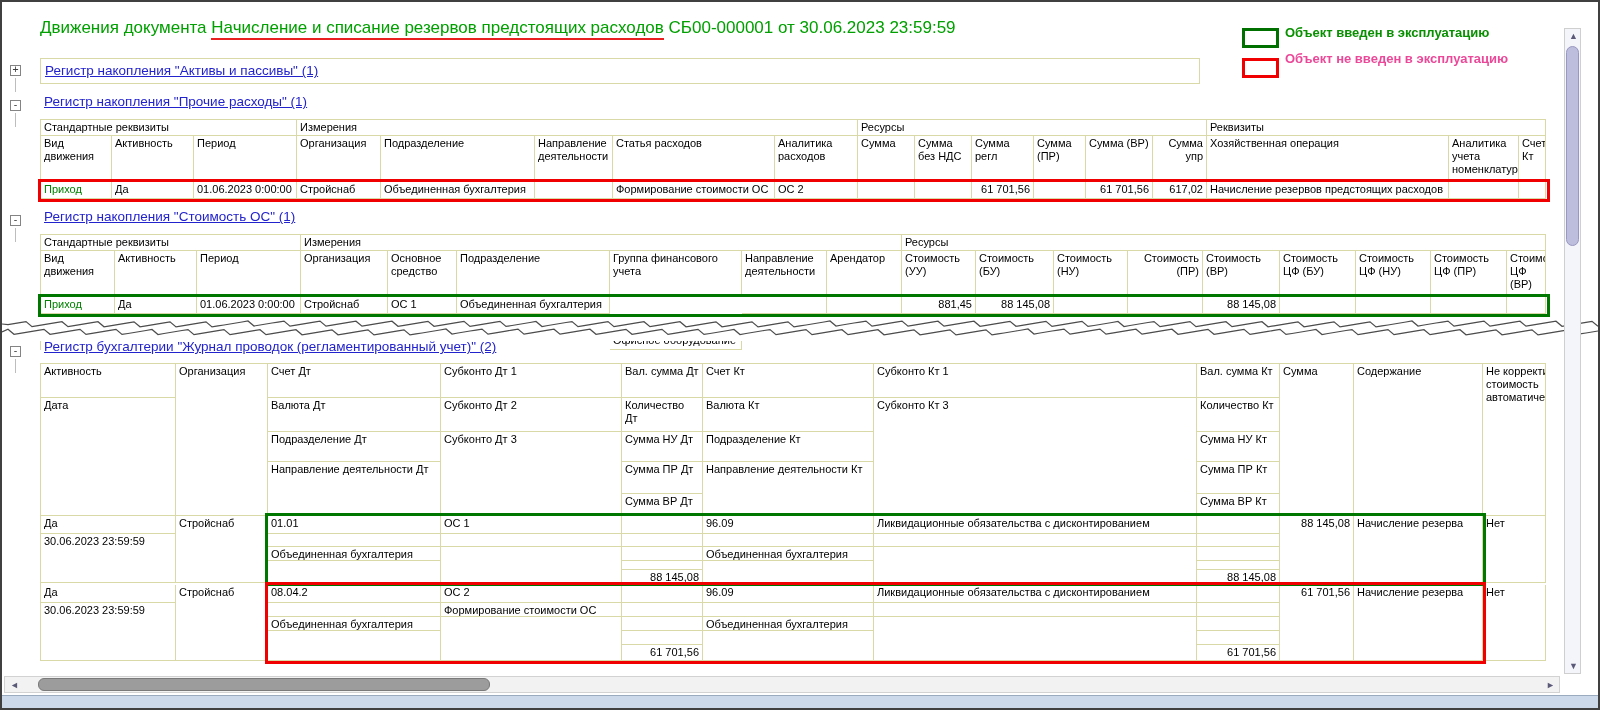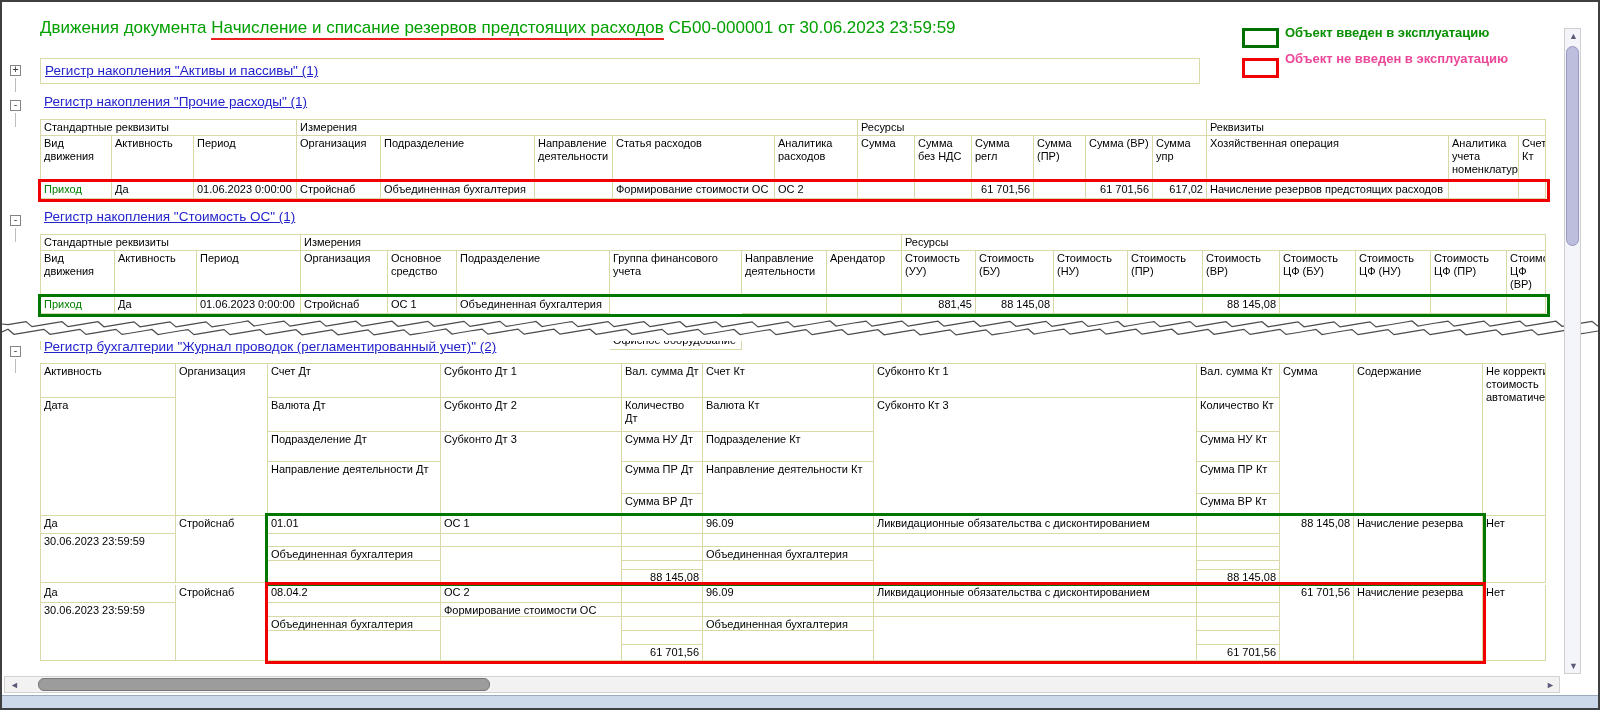--- a/index.html
+++ b/index.html
@@ -85,21 +85,21 @@
         <div class="c" style="width: 84px;">Организация</div>
         <div class="c" style="width: 154px;">Подразделение</div>
         <div class="c" style="width: 78px;">Направление деятельности</div>
         <div class="c" style="width: 162px;">Статья расходов</div>
         <div class="c" style="width: 83px;">Аналитика расходов</div>
         <div class="c" style="width: 57px;">Сумма</div>
         <div class="c" style="width: 57px;">Сумма без НДС</div>
         <div class="c" style="width: 62px;">Сумма регл</div>
         <div class="c" style="width: 52px;">Сумма (ПР)</div>
         <div class="c" style="width: 67px;">Сумма (ВР)</div>
-        <div class="c" style="width: 54px;">Сумма упр</div>
+        <div class="c" style="width: 54px; text-align: right;">Сумма упр</div>
         <div class="c" style="width: 242px;">Хозяйственная операция</div>
         <div class="c" style="width: 70px;">Аналитика учета номенклатуры</div>
         <div class="c" style="width: 27px;">Счет Кт</div>
       </div>
       <div class="row dat">
         <div class="c income" style="width: 71px;">Приход</div>
         <div class="c" style="width: 82px;">Да</div>
         <div class="c" style="width: 103px;">01.06.2023 0:00:00</div>
         <div class="c" style="width: 84px;">Стройснаб</div>
         <div class="c" style="width: 154px;">Объединенная бухгалтерия</div>
@@ -134,21 +134,21 @@
         <div class="c" style="width: 104px;">Период</div>
         <div class="c" style="width: 87px;">Организация</div>
         <div class="c" style="width: 69px;">Основное средство</div>
         <div class="c" style="width: 153px;">Подразделение</div>
         <div class="c" style="width: 132px;">Группа финансового учета</div>
         <div class="c" style="width: 85px;">Направление деятельности</div>
         <div class="c" style="width: 75px;">Арендатор</div>
         <div class="c" style="width: 74px;">Стоимость (УУ)</div>
         <div class="c" style="width: 78px;">Стоимость (БУ)</div>
         <div class="c" style="width: 74px;">Стоимость (НУ)</div>
-        <div class="c" style="width: 75px;">Стоимость (ПР)</div>
+        <div class="c" style="width: 75px; text-align: right;">Стоимость (ПР)</div>
         <div class="c" style="width: 77px;">Стоимость (ВР)</div>
         <div class="c" style="width: 76px;">Стоимость ЦФ (БУ)</div>
         <div class="c" style="width: 75px;">Стоимость ЦФ (НУ)</div>
         <div class="c" style="width: 76px;">Стоимость ЦФ (ПР)</div>
         <div class="c" style="width: 39px;">Стоимость ЦФ (ВР)</div>
       </div>
       <div class="row dat">
         <div class="c income" style="width: 74px;">Приход</div>
         <div class="c" style="width: 82px;">Да</div>
         <div class="c" style="width: 104px;">01.06.2023 0:00:00</div>

